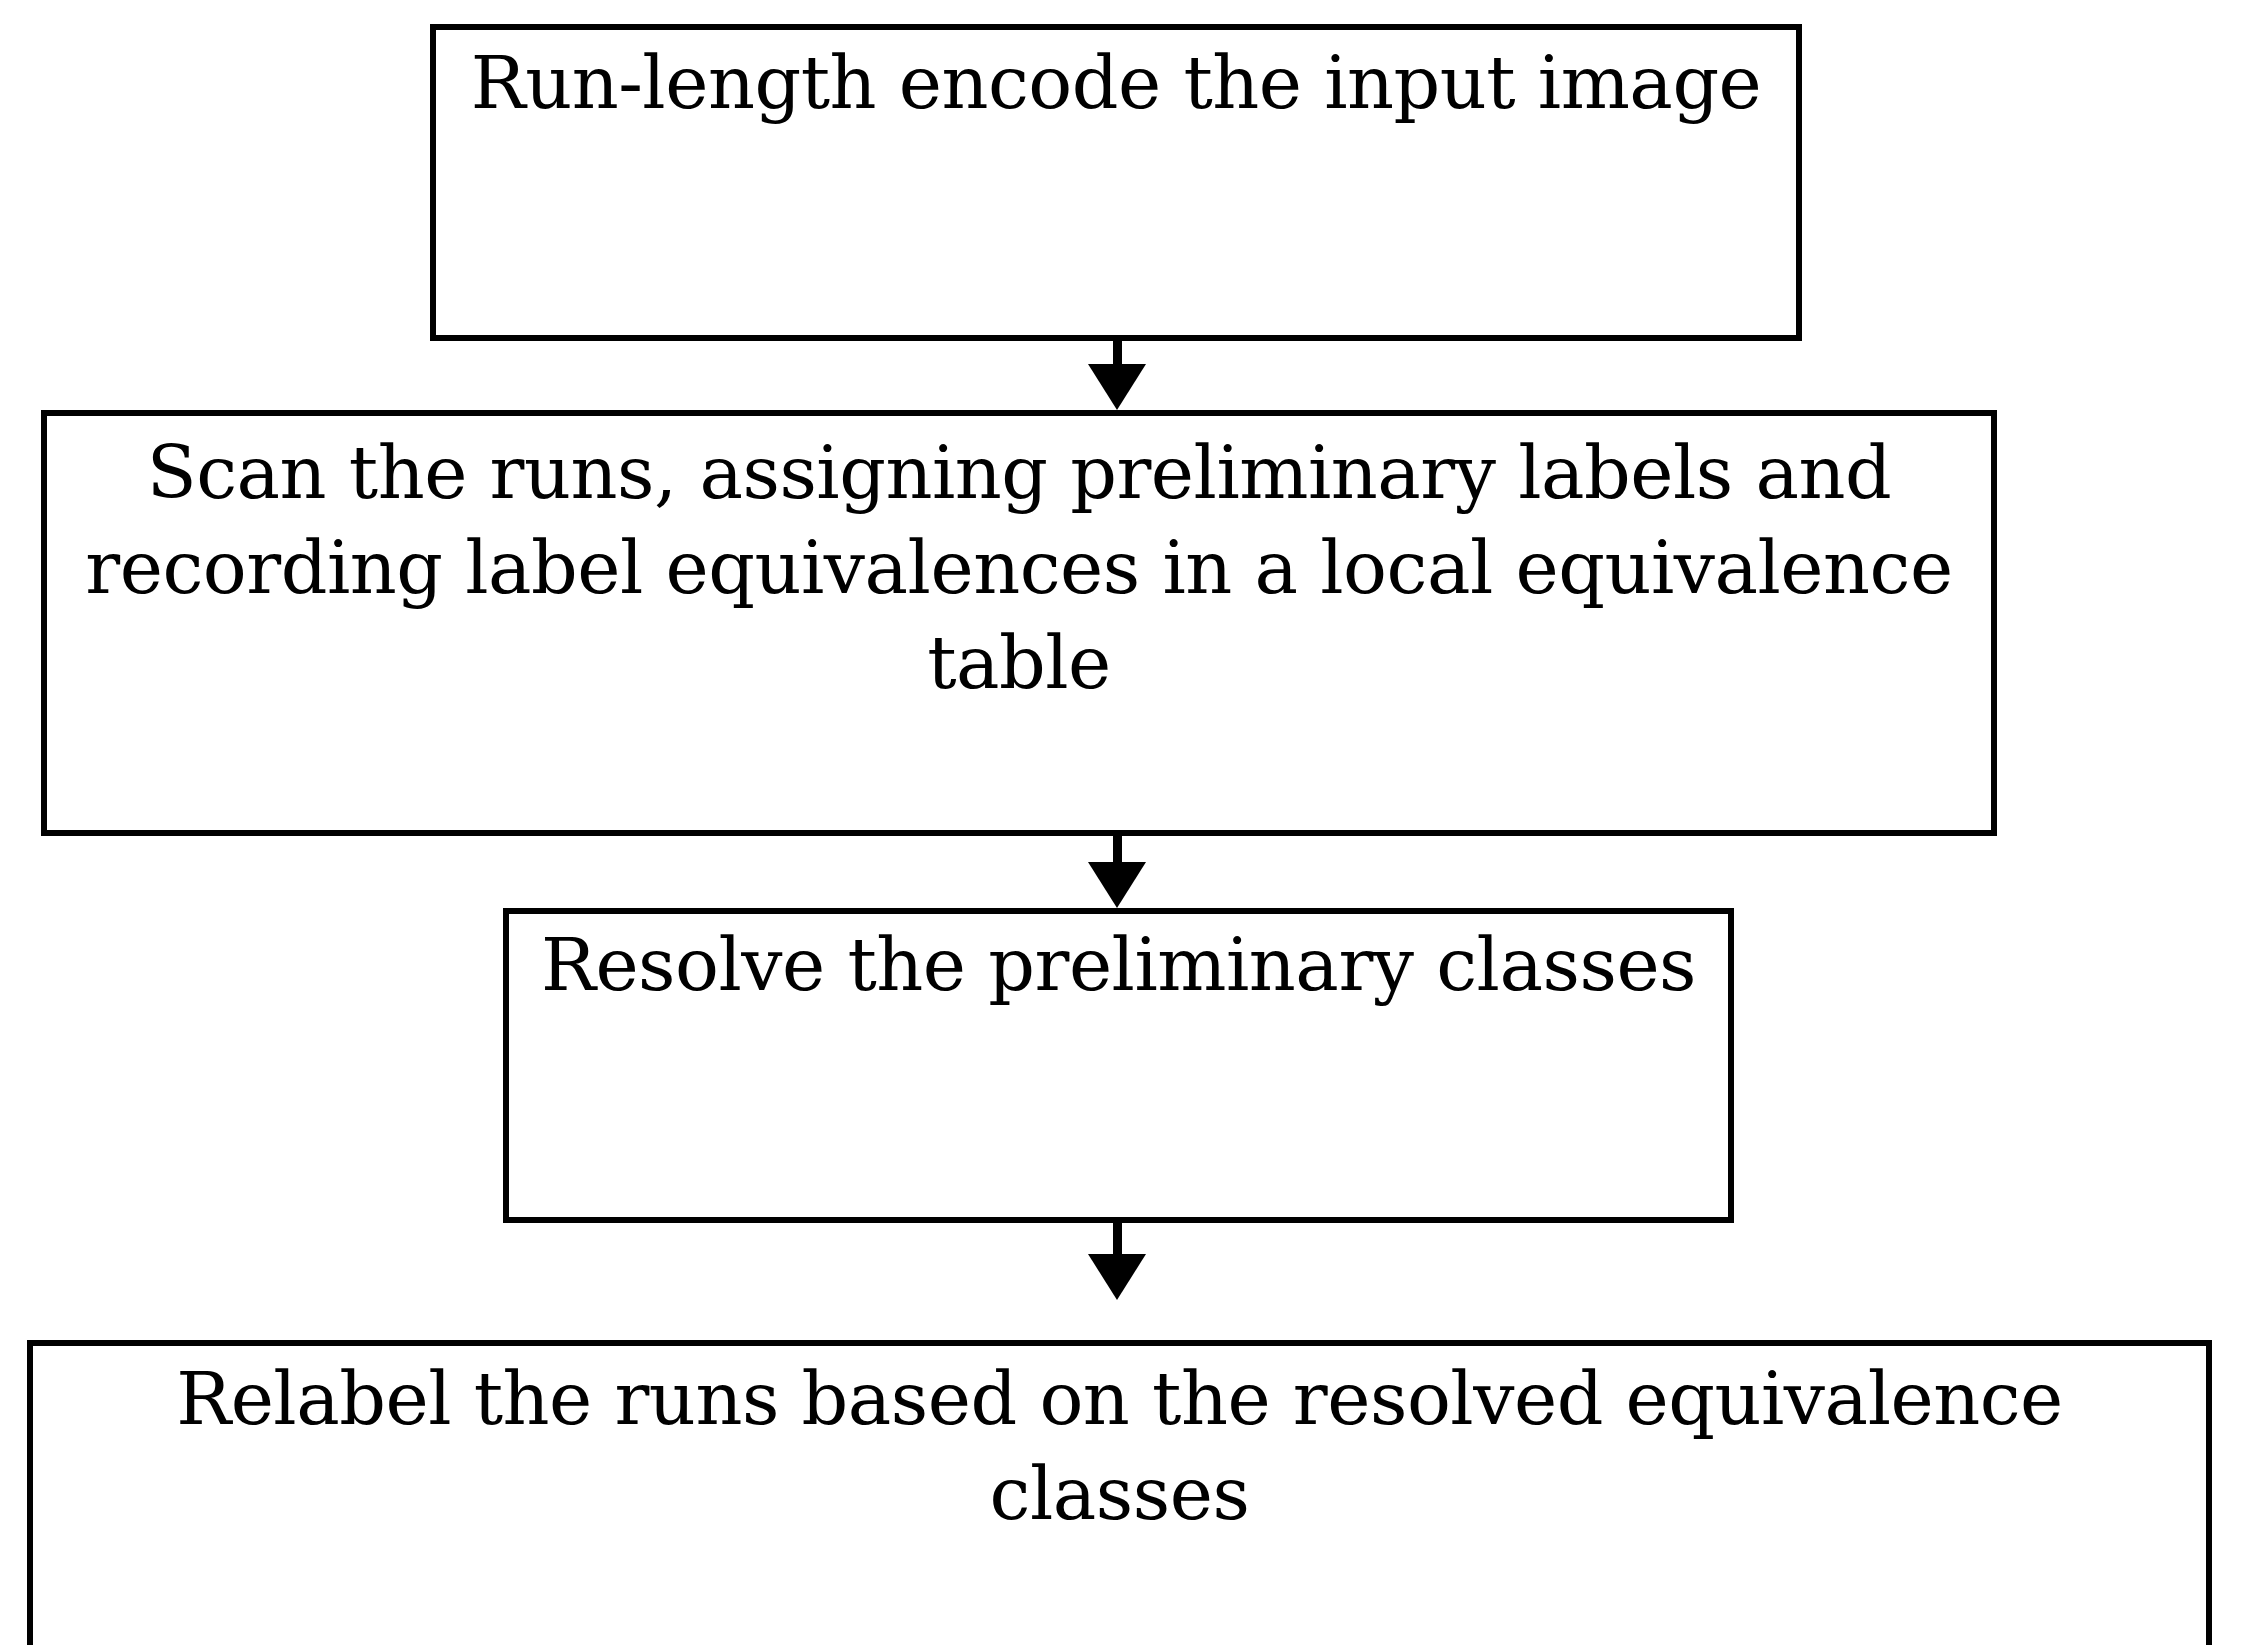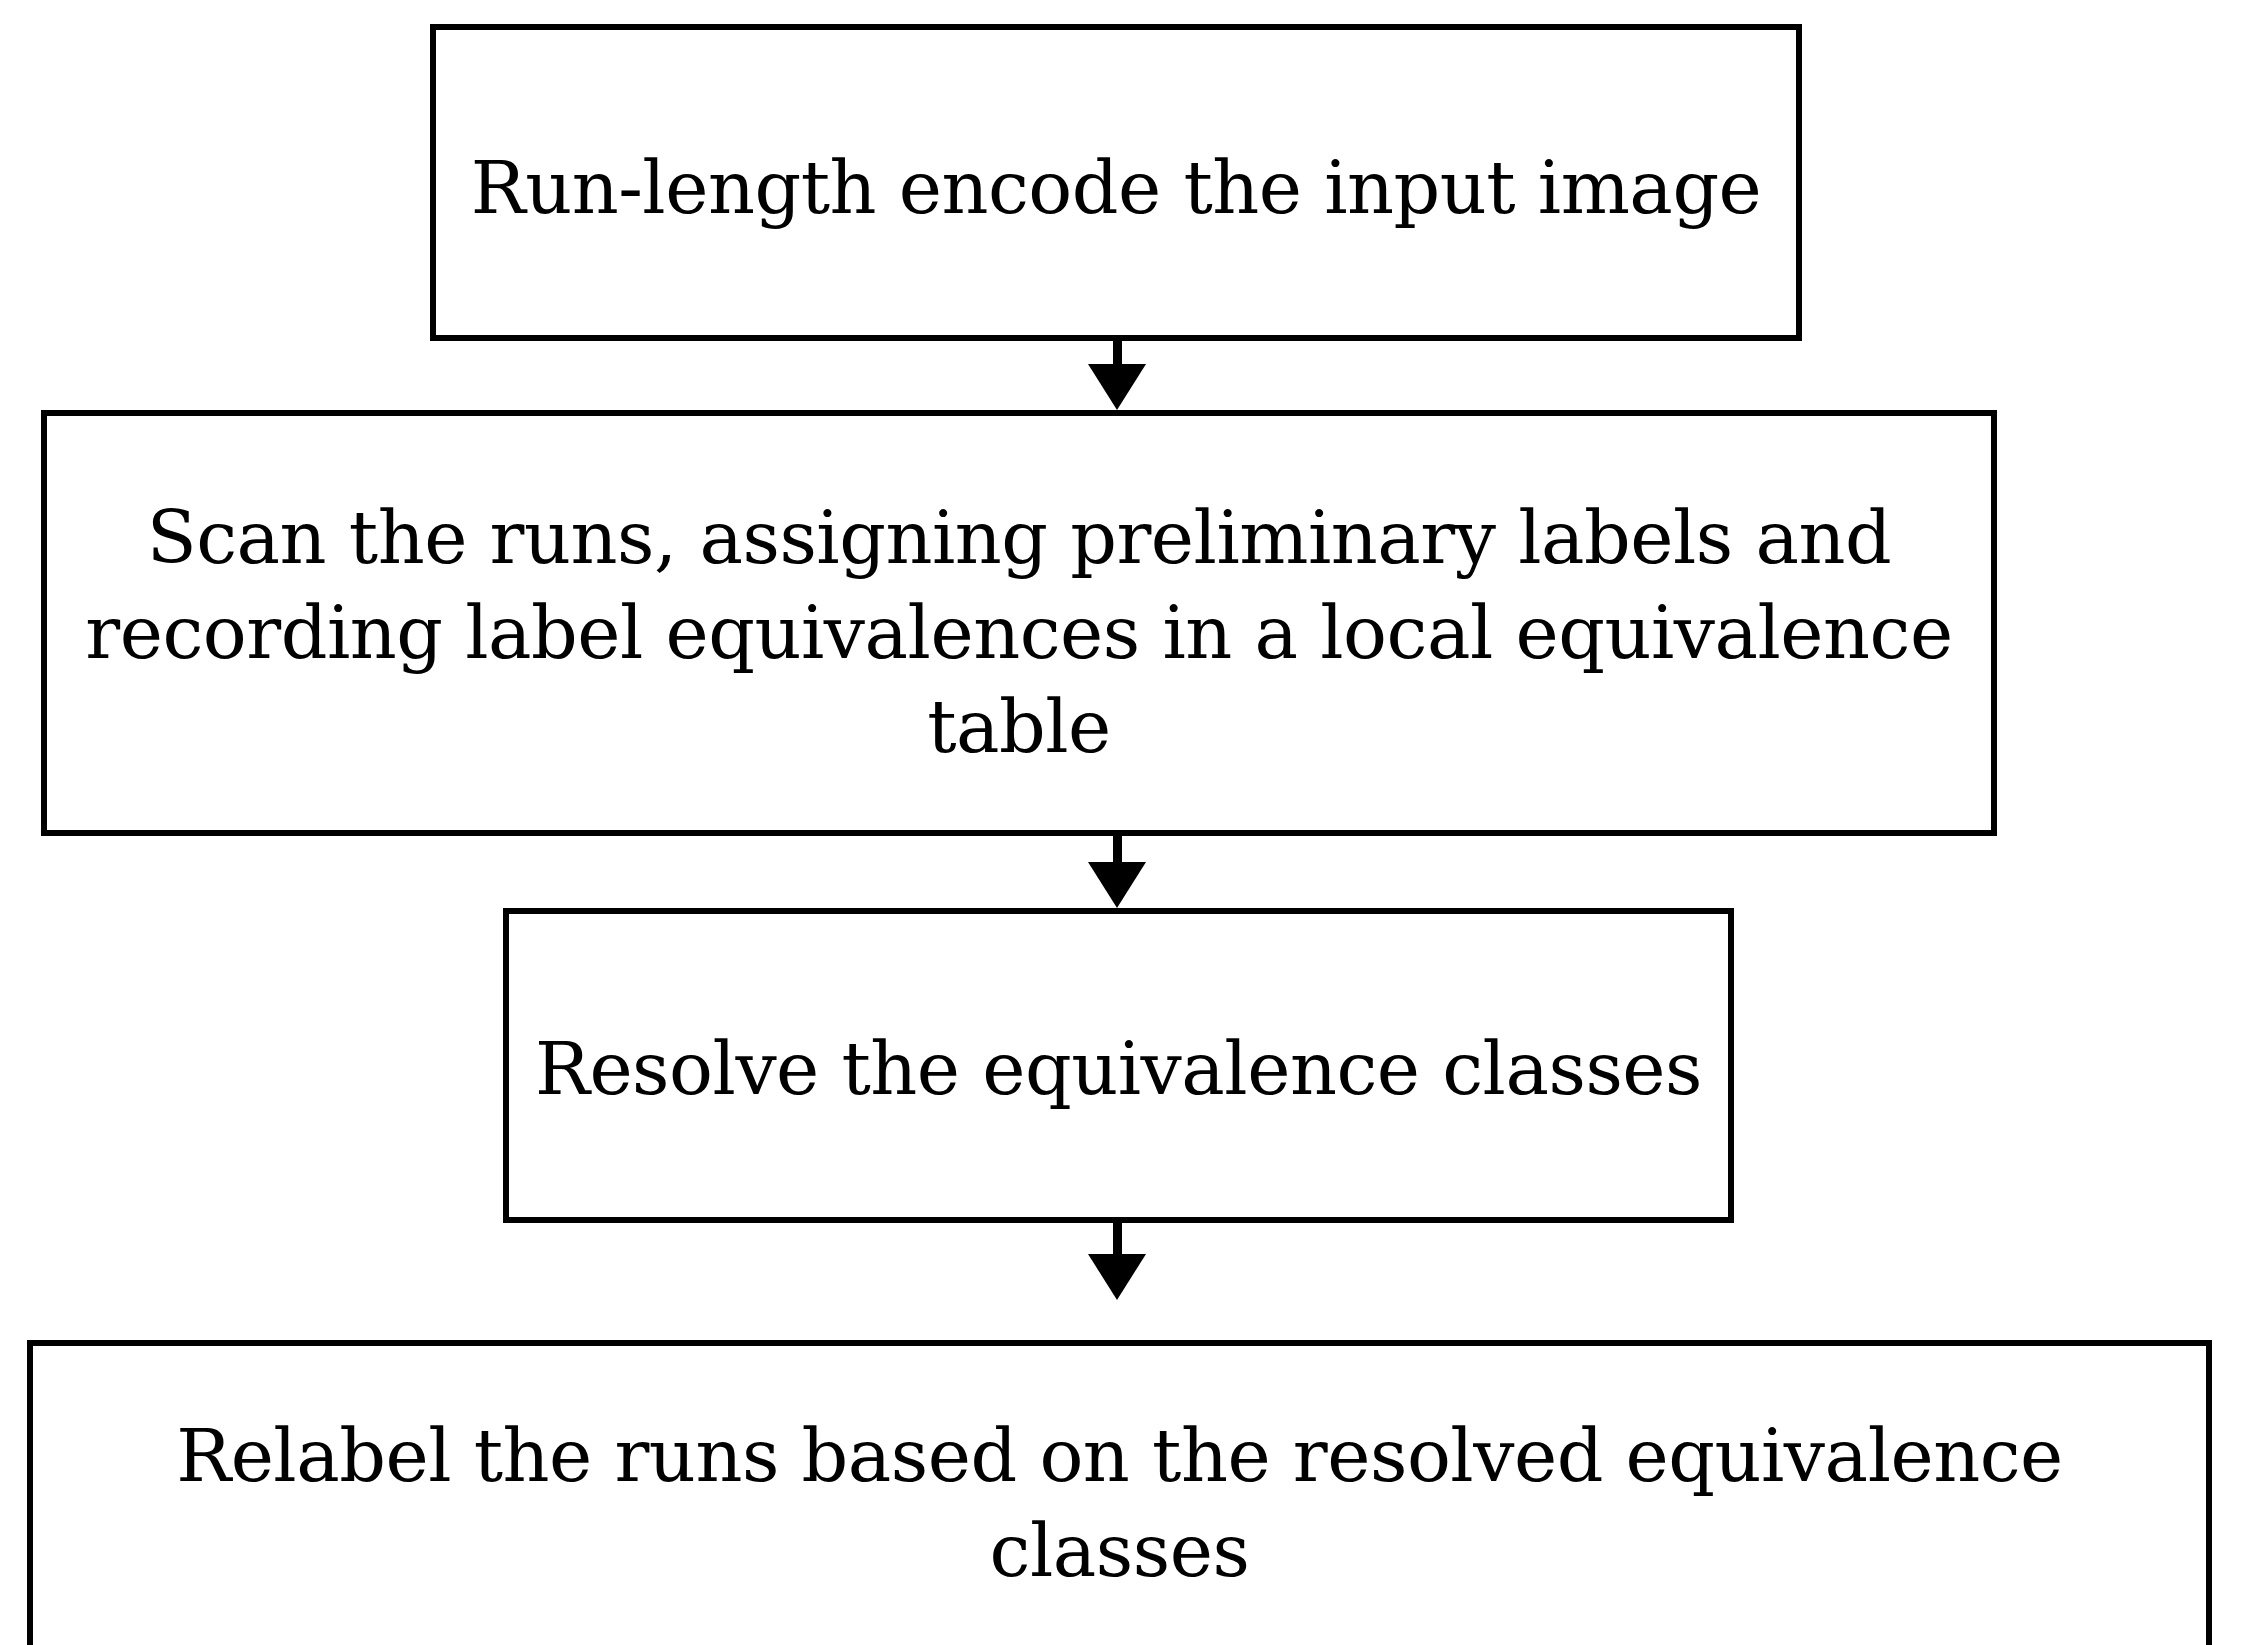--- a/index.html
+++ b/index.html
@@ -15,21 +15,21 @@
     background: #ffffff;
     overflow: hidden;
     font-family: "DejaVu Serif", "Liberation Serif", serif;
   }
   .proc-box {
     position: absolute;
     box-sizing: border-box;
     border: 6.7px solid #000000;
     background: #ffffff;
     display: flex;
-    align-items: center;
+    align-items: flex-start;
     justify-content: center;
     text-align: center;
   }
   .box-label {
     display: block;
     width: 100%;
     color: #000000;
     font-size: 73px;
     line-height: 1.30;
     letter-spacing: -0.5px;
@@ -100,21 +100,21 @@
     <span class="box-label">Scan the runs, assigning preliminary labels and
 recording label equivalences in a local equivalence table</span>
   </div>
 
   <div class="connector" id="arrow-2">
     <div class="stem"></div>
     <div class="head"></div>
   </div>
 
   <div class="proc-box" id="box-3">
-    <span class="box-label">Resolve the equivalence classes</span>
+    <span class="box-label">Resolve the preliminary classes</span>
   </div>
 
   <div class="connector" id="arrow-3">
     <div class="stem"></div>
     <div class="head"></div>
   </div>
 
   <div class="proc-box" id="box-4">
     <span class="box-label">Relabel the runs based on the resolved equivalence classes</span>
   </div>

